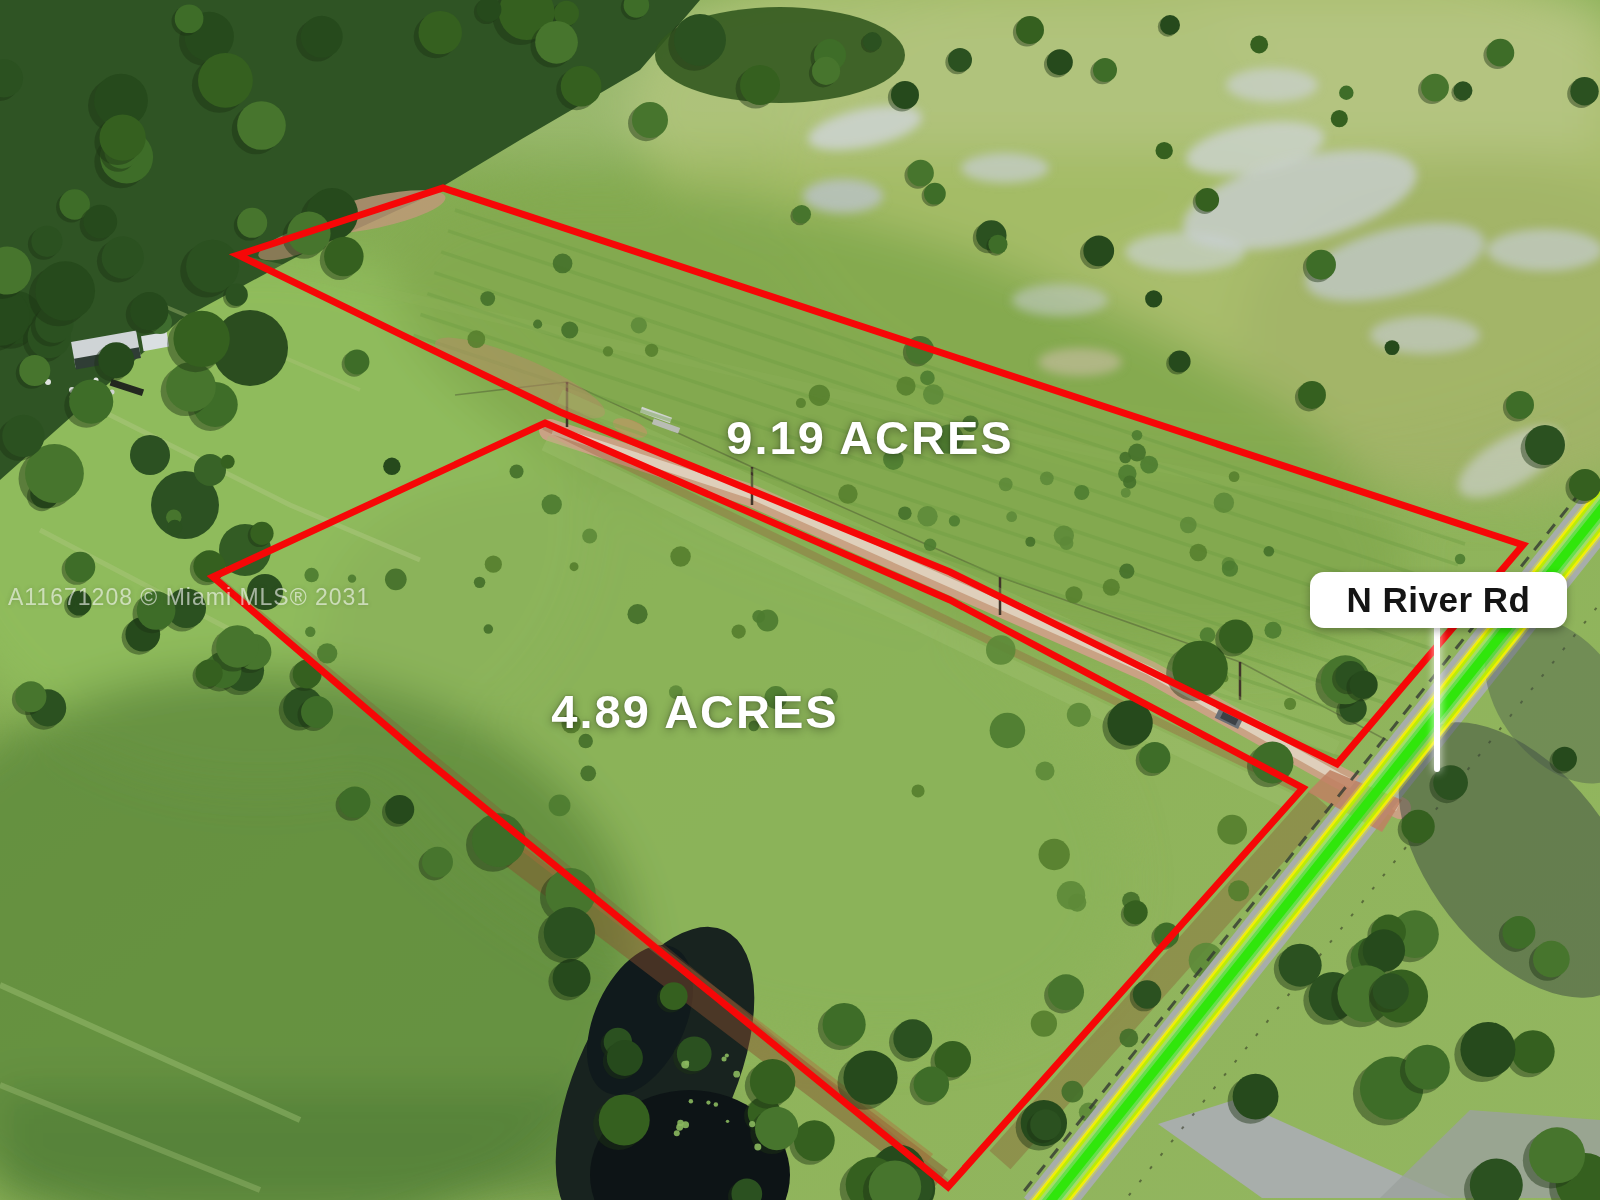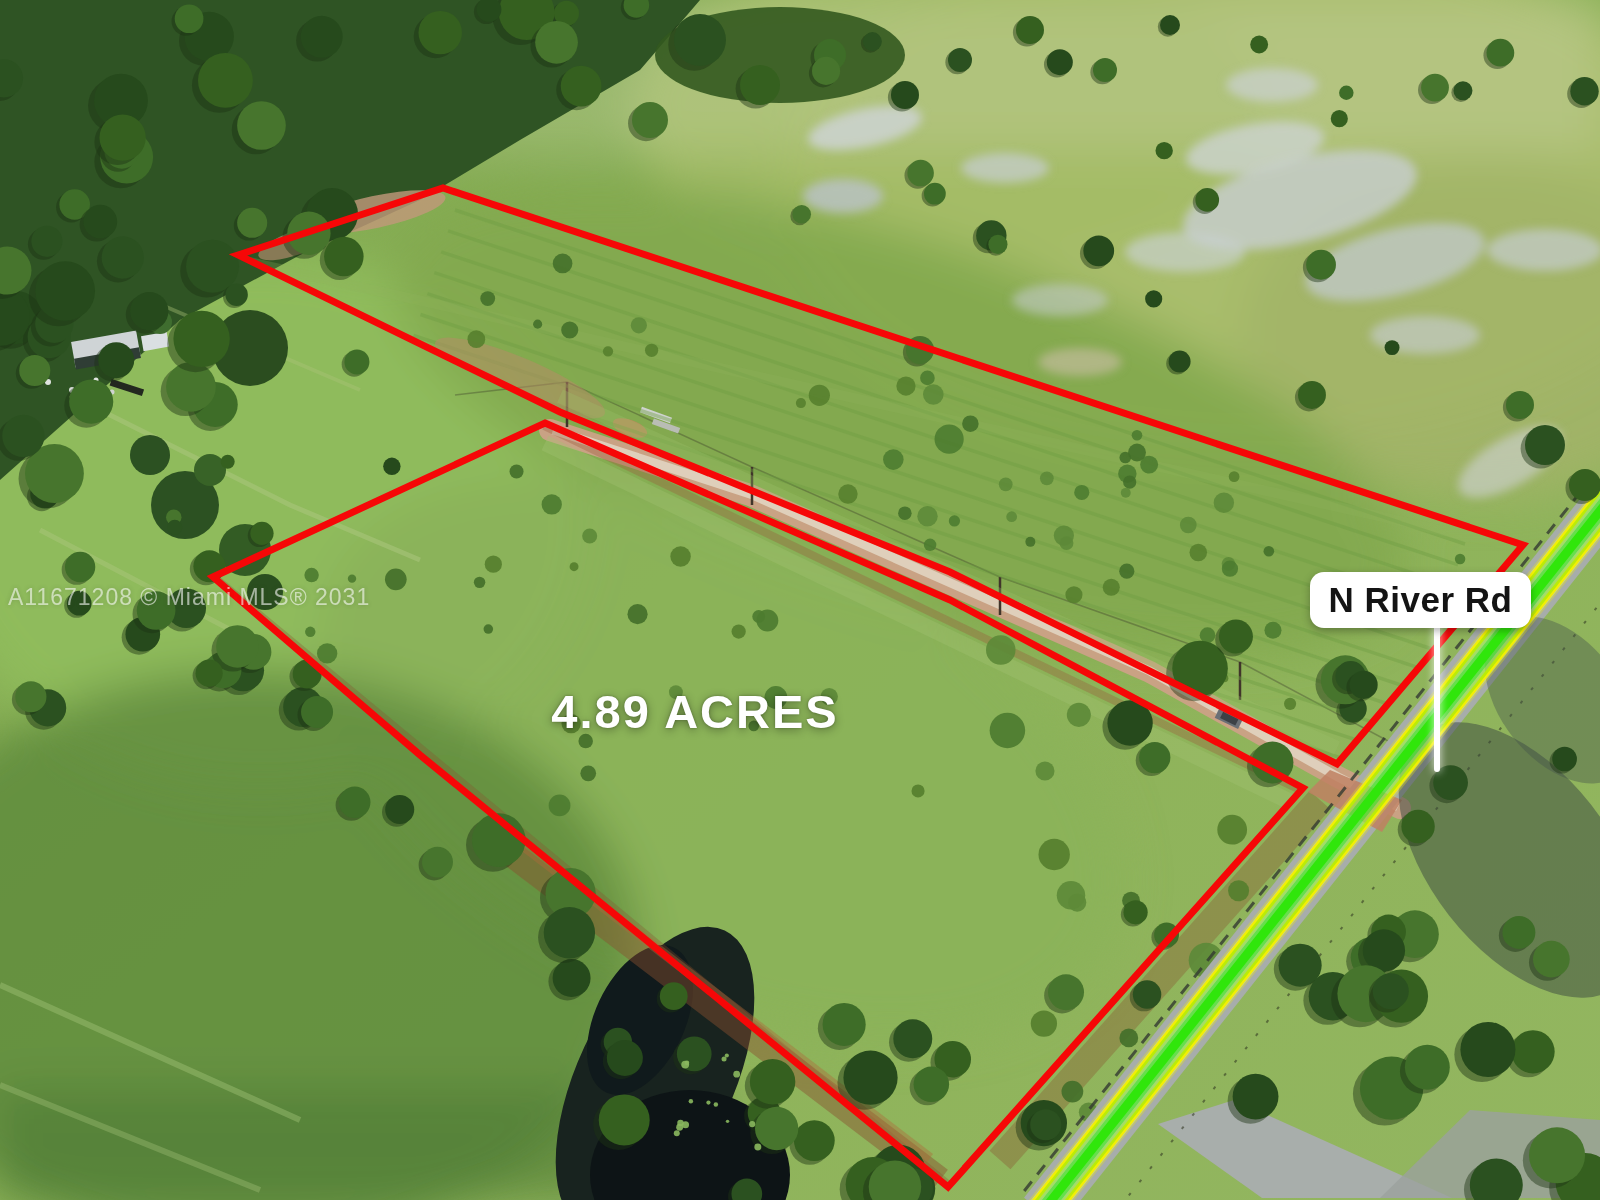--- a/index.html
+++ b/index.html
@@ -4,21 +4,21 @@
 <style>
   html,body{margin:0;padding:0;background:#222;}
   .stage{position:relative;width:1600px;height:1200px;overflow:hidden;
          font-family:"Liberation Sans",sans-serif;}
   .stage svg{position:absolute;left:0;top:0;}
   .acreage-label{position:absolute;transform:translate(-50%,-50%);
     color:#fff;font-weight:700;font-size:47px;letter-spacing:2px;white-space:nowrap;
     text-shadow:0 2px 10px rgba(0,0,0,.38),0 0 3px rgba(0,0,0,.28);z-index:5;}
   #label-919{left:870px;top:437px;}
   #label-489{left:695px;top:711px;}
-  .road-label{position:absolute;left:1310px;top:572px;width:221px;height:56px;
+  .road-label{position:absolute;left:1310px;top:572px;width:257px;height:56px;
     background:#fff;border-radius:14px;display:flex;align-items:center;justify-content:center;
     color:#141414;font-weight:700;font-size:35px;letter-spacing:.5px;white-space:nowrap;
     box-shadow:0 3px 9px rgba(0,0,0,.30);z-index:6;}
   .road-label-pointer{position:absolute;left:1434px;top:620px;width:6px;height:152px;
     background:#fff;border-radius:3px;box-shadow:0 0 9px rgba(255,255,255,.9);z-index:4;}
   .watermark{position:absolute;left:8px;top:584px;color:rgba(255,255,255,.58);
     font-size:23px;letter-spacing:1px;white-space:nowrap;z-index:7;
     text-shadow:0 0 4px rgba(60,80,40,.25);}
 </style>
 </head>
@@ -624,16 +624,17 @@
         <circle cx="1585" cy="485" r="16" fill="#35601f"></circle>
         <circle cx="1516.92" cy="407.52" r="14" fill="#1d3314" opacity="0.45"></circle>
         <circle cx="1520" cy="405" r="14" fill="#3e6d28"></circle>
       </g>
 
     <polygon fill="none" stroke-width="7" stroke-linejoin="miter" points="238,255 443,188 1523,545 1337,764 950,572 560,412" stroke="#f60707"></polygon>
     <polygon fill="none" stroke-width="7" stroke-linejoin="miter" points="545,423 950,600 1303,788 948,1187 420,755 213,577" stroke="#f60707"></polygon>
   </svg>
 
   <div class="watermark">A11671208 © Miami MLS® 2031</div>
+  <div class="acreage-label" id="label-919">9.19 ACRES</div>
   <div class="acreage-label" id="label-489">4.89 ACRES</div>
   <div class="road-label-pointer"></div>
   <div class="road-label">N River Rd</div>
 </div>
 
 </body></html>

